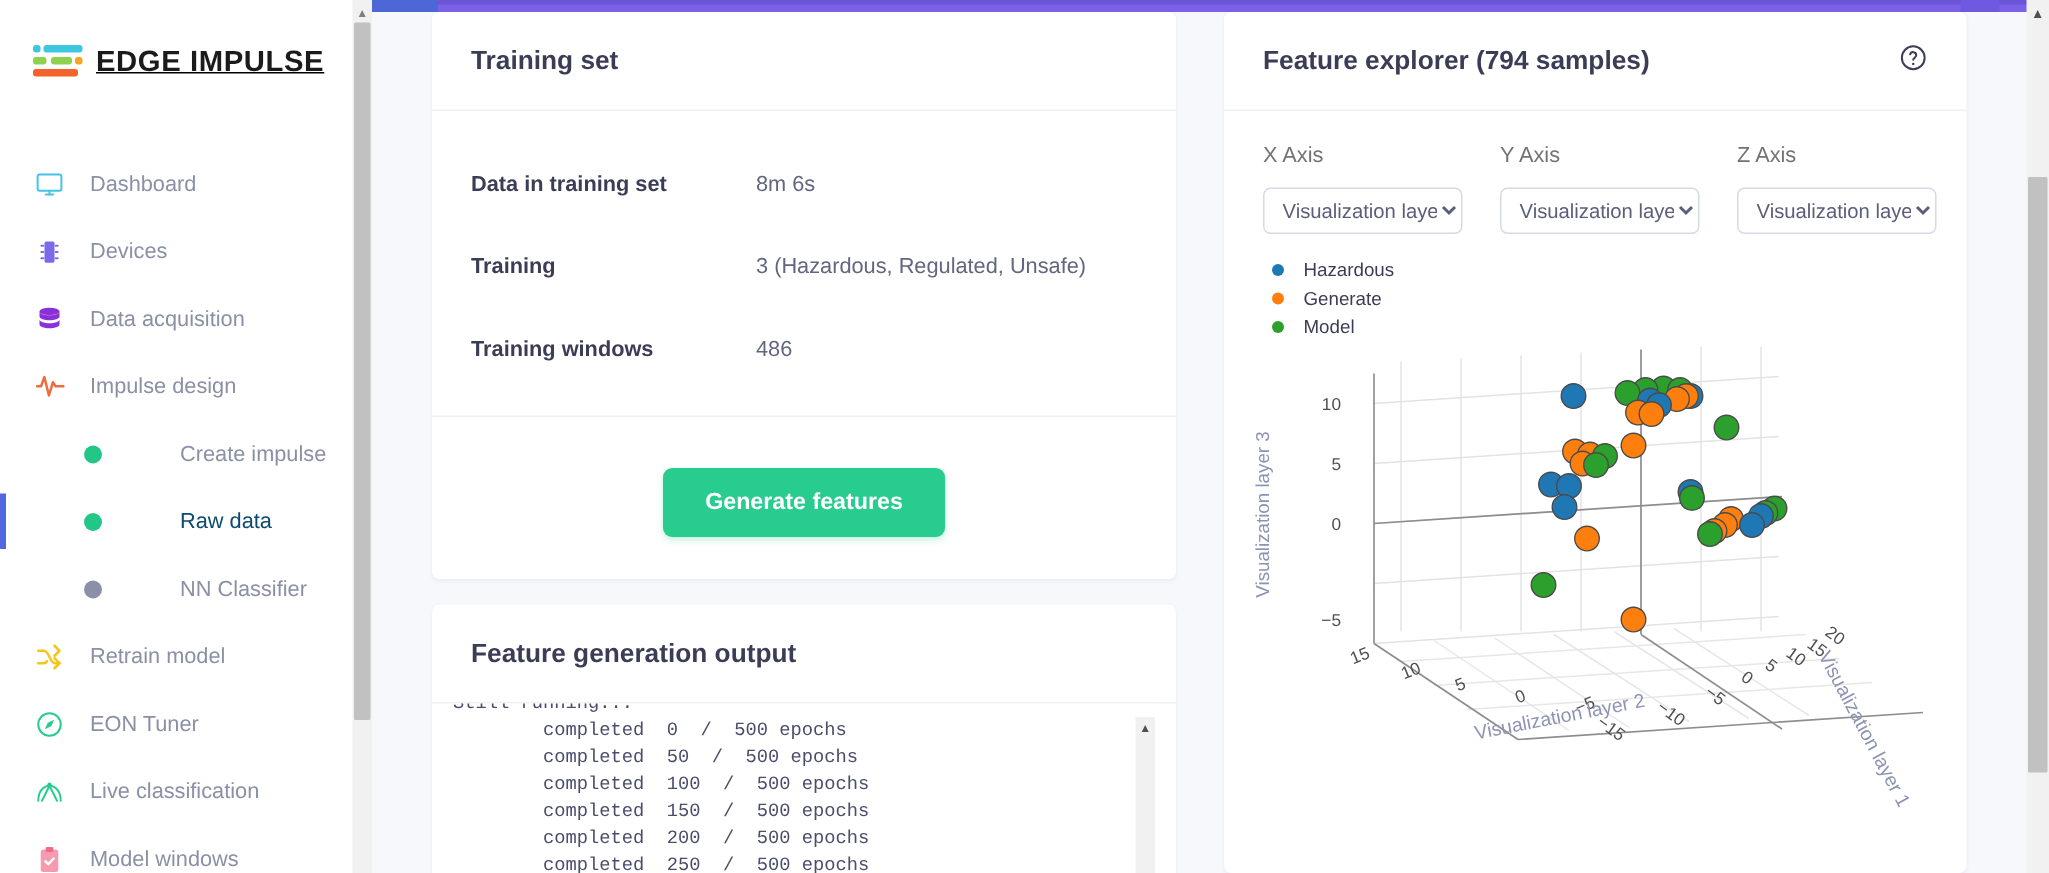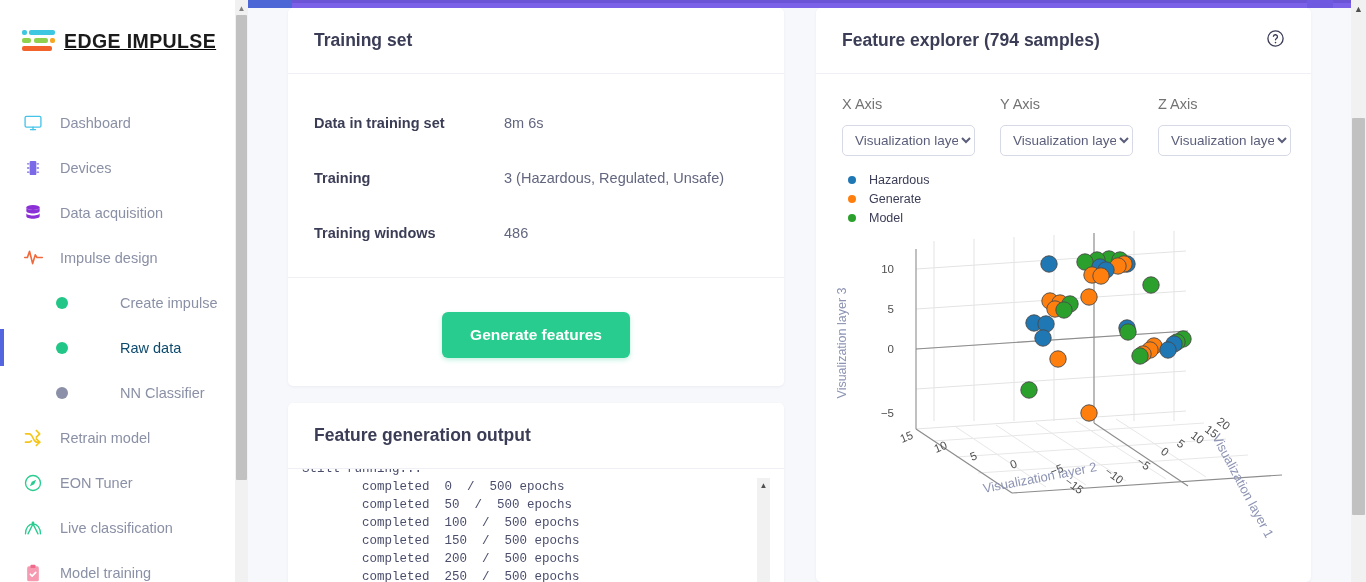--- a/index.html
+++ b/index.html
@@ -305,21 +305,21 @@
           <span>Live classification</span>
         </div>
         <div class="nav-item">
           <span class="ico">
             <svg width="20" height="20" viewBox="0 0 24 24">
               <rect x="5" y="4" width="14" height="18" rx="2" fill="#f59ab0"></rect>
               <rect x="9" y="2" width="6" height="4" rx="1" fill="#f06a8c"></rect>
               <path d="M8.8 13.5l2.2 2.3 4.3-4.6" stroke="#ffffff" stroke-width="2" fill="none" stroke-linecap="round" stroke-linejoin="round"></path>
             </svg>
           </span>
-          <span>Model training</span>
+          <span>Model windows</span>
         </div>
       </div>
   </div>
 
   <div class="sb-track"></div>
   <div class="sb-arrow">▲</div>
   <div class="sb-thumb"></div>
 
   <div class="content">
 

